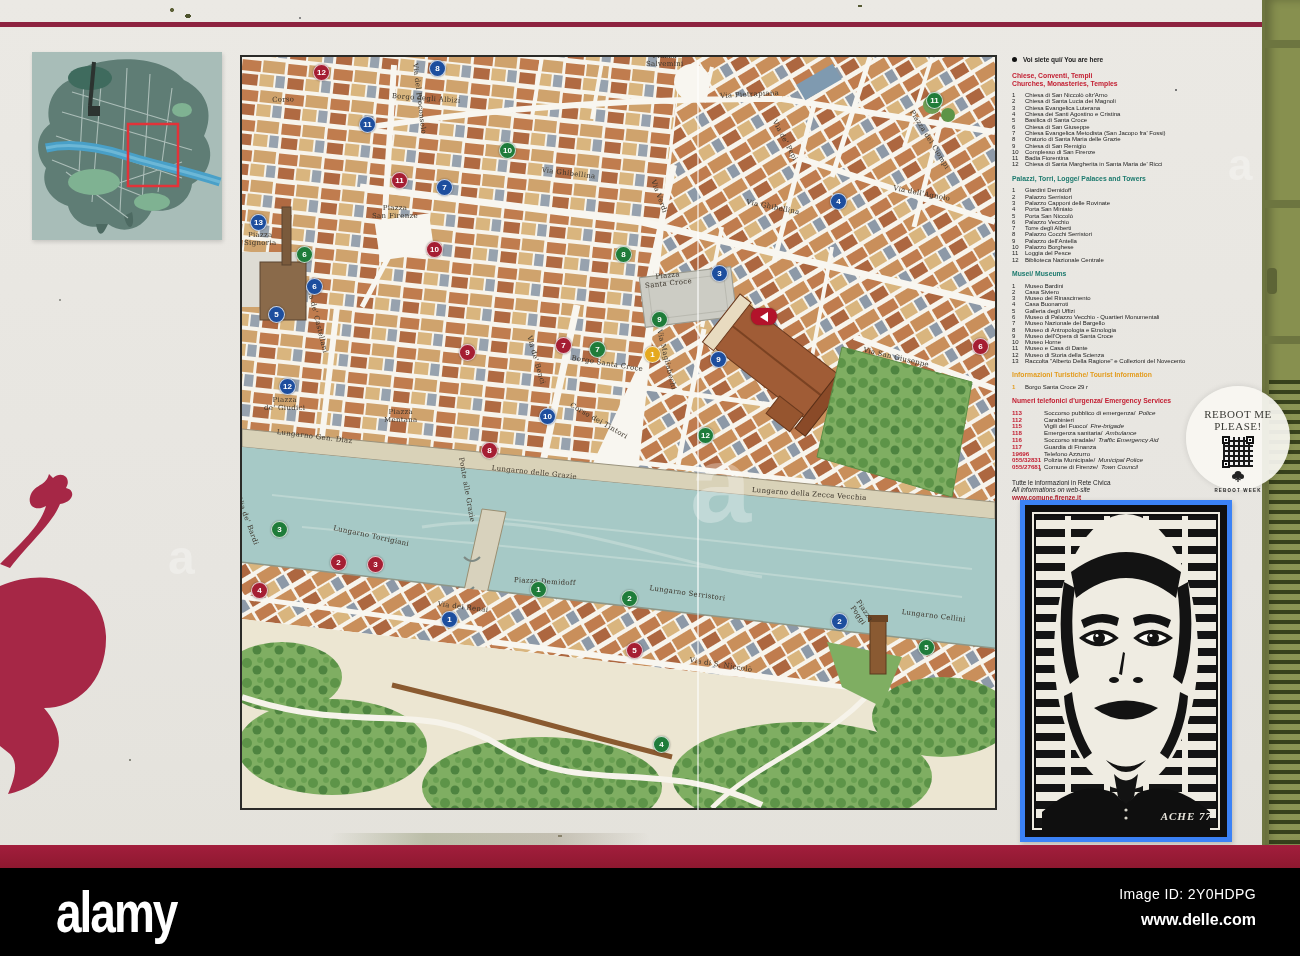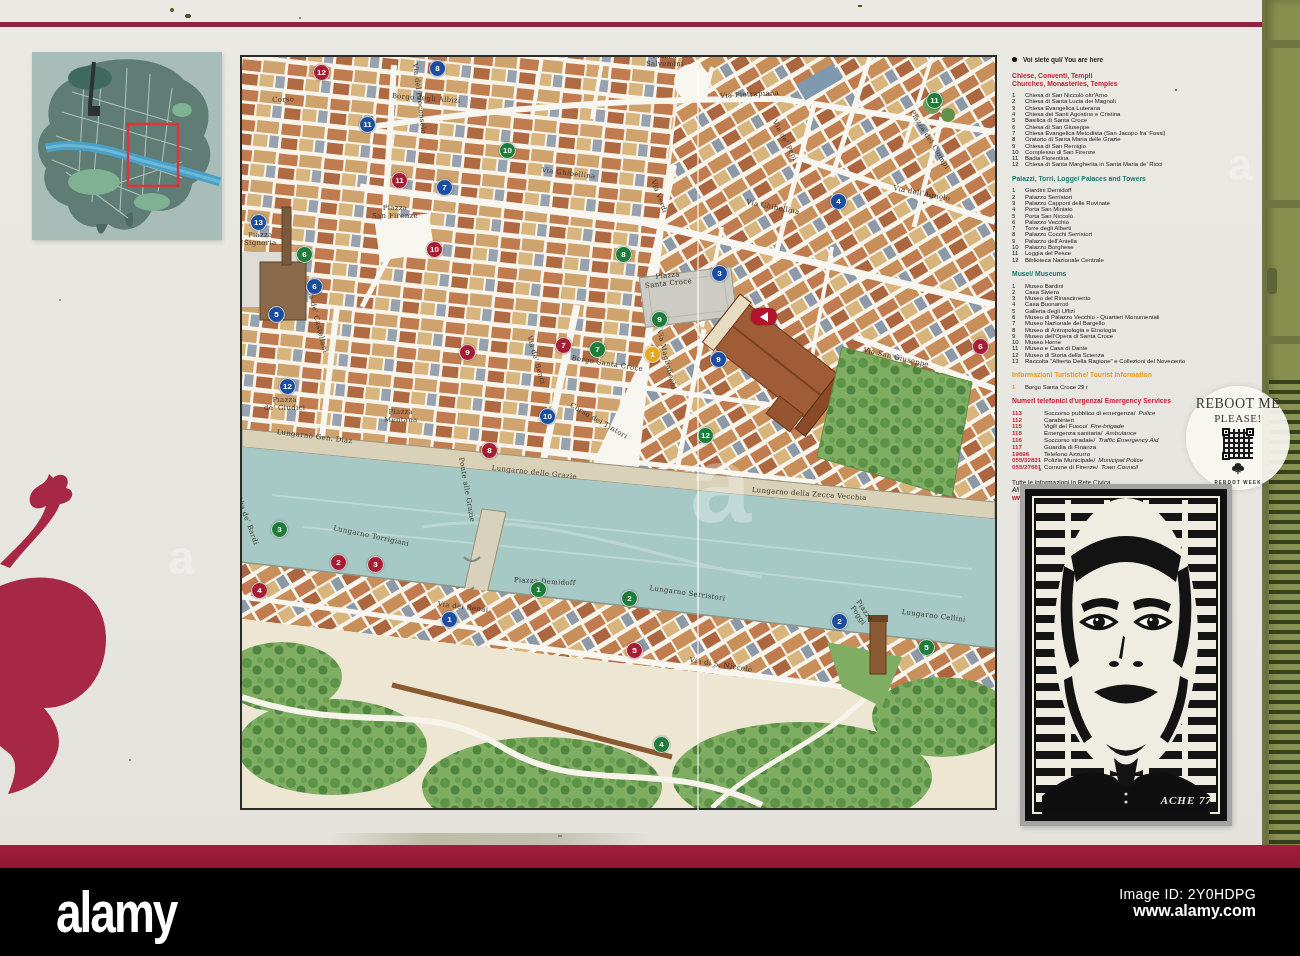--- a/index.html
+++ b/index.html
@@ -69,32 +69,32 @@
   .em-num{width:32px;flex:none;font-weight:bold;color:#c32033}
   .em-en{font-style:italic;margin-left:3px}
   .lg-footer{margin-top:8px;font:6.4px/7.4px "Liberation Sans",sans-serif}
   .lg-footer .it{font-style:italic}
   .lg-footer .url{font-weight:bold;color:#b02030}
 
   
   .sticker{position:absolute;left:1186px;top:386px;width:104px;height:104px;border-radius:50%;
            background:rgba(248,247,242,.92);box-shadow:0 0 6px rgba(0,0,0,.12);text-align:center;
            font-family:"Liberation Serif",serif;color:#3a3a35}
-  .sticker .l1{margin-top:10px;font-size:14px;letter-spacing:.5px}
+  .sticker .l1{margin-top:22px;font-size:11px;letter-spacing:.5px}
   .sticker .l2{font-size:11px;letter-spacing:.5px}
   .qr{position:relative;width:30px;height:30px;margin:5px auto 3px;background:#f2f2f2;
       background-image:repeating-linear-gradient(0deg,#1a1a1a 0 2px,transparent 2px 5px),
                        repeating-linear-gradient(90deg,#1a1a1a 0 2px,#f2f2f2 2px 5px)}
   .qr-eye{position:absolute;width:8px;height:8px;border:2px solid #111;background:#fff;box-sizing:border-box}
   .qr-eye::after{content:"";position:absolute;inset:1px;background:#111}
   .qr-eye.tl{left:-1px;top:-1px}.qr-eye.tr{right:-1px;top:-1px}.qr-eye.bl{left:-1px;bottom:-1px}
   .sticker .week{font-family:"Liberation Sans",sans-serif;font-size:4.5px;letter-spacing:1.2px;font-weight:bold;color:#222}
 
   
-  .poster{position:absolute;left:1020px;top:484px;width:212px;height:342px;background:#a3a3a3;
+  .poster{position:absolute;left:1020px;top:500px;width:212px;height:342px;background:#3b82f6;
           padding:5px;box-sizing:border-box;box-shadow:1px 2px 5px rgba(0,0,0,.2)}
   .poster-inner{position:relative;width:100%;height:100%;box-sizing:border-box;border:7px solid #101010;
       background:
         repeating-linear-gradient(90deg,transparent 0 33px,#efece2 33px 39px),
         repeating-linear-gradient(180deg,#141414 0 8px,#efece2 8px 17px);
       box-shadow:inset 0 0 0 2px #efece2,inset 0 0 0 4px #101010;overflow:hidden}
   .poster-inner svg{position:absolute;left:50%;top:0;transform:translateX(-50%)}
   .signature{position:absolute;right:8px;bottom:8px;color:#e8e5dc;
              font:italic bold 11px "Liberation Serif",serif;letter-spacing:1px;z-index:3}
 
@@ -105,21 +105,21 @@
   .g3{left:1228px;top:140px;font-size:44px}
   .g4{left:1000px;top:640px;font-size:72px;color:rgba(255,255,255,.22)}
 
   
   .red-band{position:absolute;left:0;top:845px;width:1300px;height:23px;
             background:linear-gradient(180deg,#a21e3c 0%,#8e1830 100%)}
   .alamy-bar{position:absolute;left:0;top:868px;width:1300px;height:88px;background:#000;color:#fff}
   .alamy-logo{position:absolute;left:56px;top:14px;font:bold 46px/60px "Liberation Sans",sans-serif;
               letter-spacing:-2px;transform:scaleY(1.25);transform-origin:left center}
   .bar-right{position:absolute;right:44px;top:18px;text-align:right}
-  .bar-id{font:14px "Liberation Sans",sans-serif;letter-spacing:.4px;}
+  .bar-id{font:14px "Liberation Sans",sans-serif;letter-spacing:.4px;margin-bottom:9px}
   .bar-url{font:bold 16px "Liberation Sans",sans-serif}
 </style>
 </head>
 <body>
 
 <div class="photo">
   <div class="wall"></div>
   <div class="stain"></div>
   <div class="top-line"></div>
 
@@ -731,16 +731,16 @@
   <div class="ghost g1">a</div>
   <div class="ghost g2">a</div>
   <div class="ghost g3">a</div>
   <div class="scratch"></div>
 
   <div class="red-band"></div>
   <div class="alamy-bar">
     <div class="alamy-logo">alamy</div>
     <div class="bar-right">
       <div class="bar-id">Image ID: 2Y0HDPG</div>
-      <div class="bar-url">www.alamy.com</div>
+      <div class="bar-url">www.delle.com</div>
     </div>
   </div>
 </div>
 
 </body></html>

